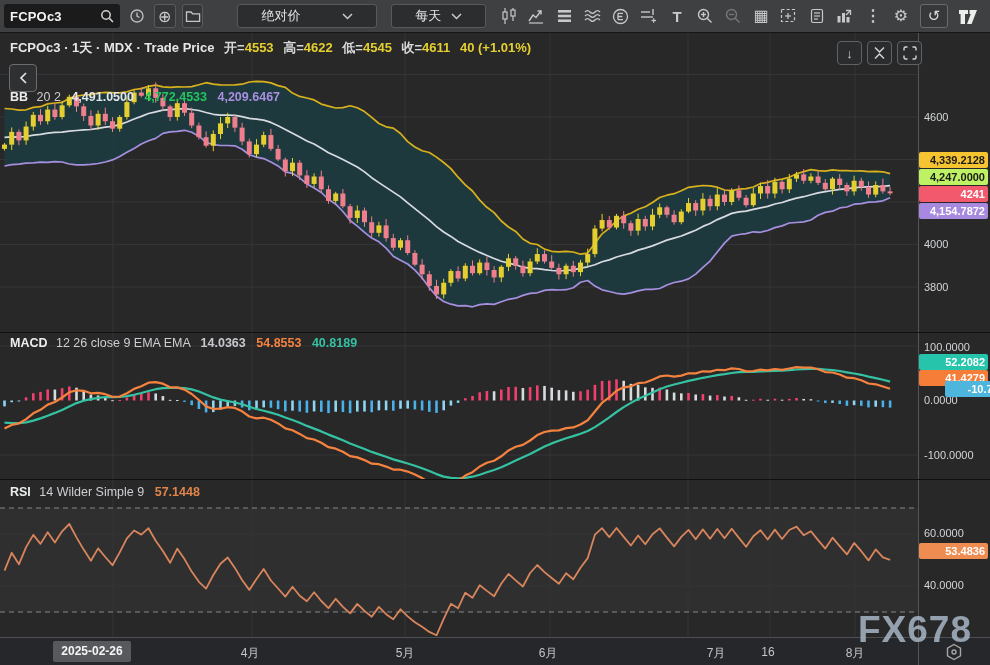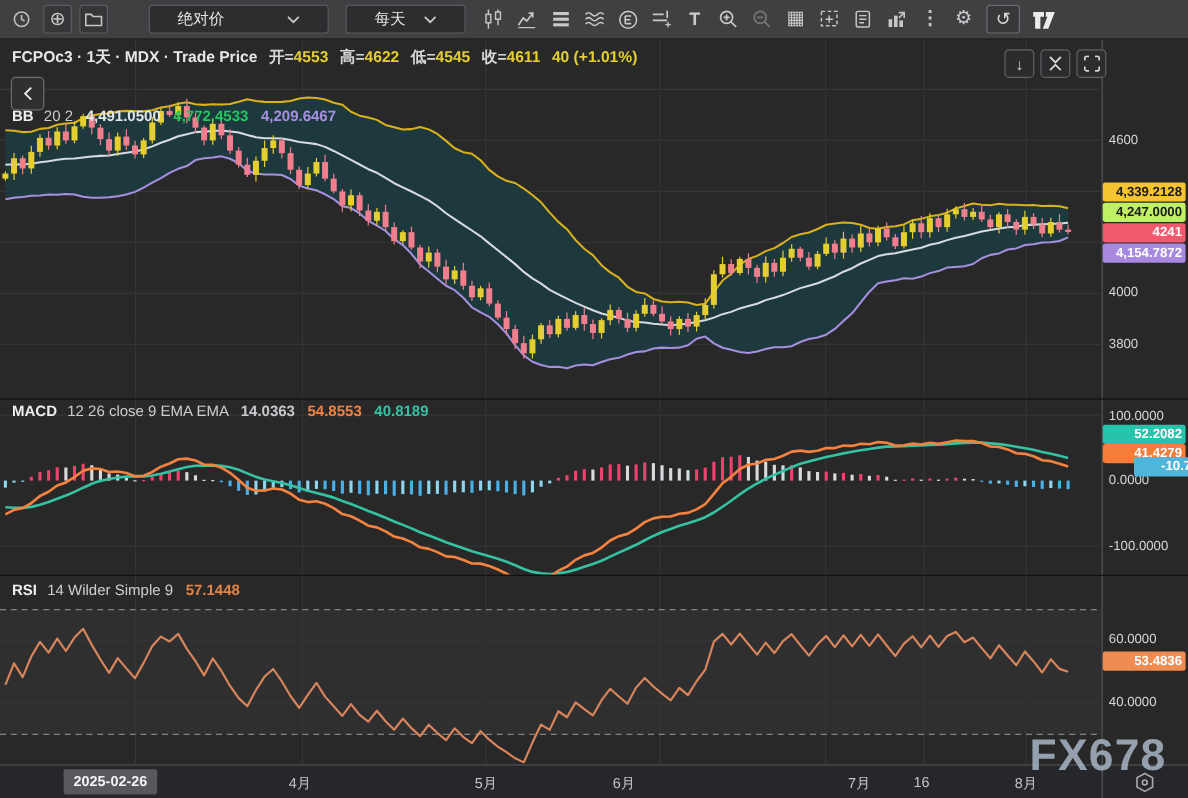--- a/index.html
+++ b/index.html
@@ -51,20 +51,29 @@
   .cross-date{position:absolute;left:53px;top:3px;width:78px;height:21px;line-height:21px;text-align:center;background:#58595c;border-radius:2px;color:#f4f5f6;font-size:12px;font-weight:bold;z-index:2;}
   .ta-gear{position:absolute;left:944px;top:4px;width:20px;height:20px;display:flex;align-items:center;justify-content:center;}
   svg{display:block;}
 </style>
 </head>
 <body>
 
 <div class="app">
 
   <div class="toolbar">
+    <div class="symbol-box">
+      <span class="sym">FCPOc3</span>
+      <span>
+        <svg width="14" height="14" viewBox="0 0 14 14">
+            <circle cx="6" cy="6" r="4.2" fill="none" stroke="#cfd1d3" stroke-width="1.5"></circle>
+            <line x1="9.4" y1="9.4" x2="13" y2="13" stroke="#cfd1d3" stroke-width="1.5"></line>
+          </svg>
+      </span>
+    </div>
     <div class="tb-btn">
       <svg width="16" height="16" viewBox="0 0 16 16">
           <circle cx="8" cy="8" r="6" fill="none" stroke="#b9bbbd" stroke-width="1.4"></circle>
           <polyline points="8,4.5 8,8 10.5,9.5" fill="none" stroke="#b9bbbd" stroke-width="1.4"></polyline>
         </svg>
     </div>
     <div class="tb-btn boxed">
         <span class="glyph">⊕</span>
       </div>
     <div class="tb-btn boxed">
@@ -688,21 +697,21 @@
 
     <div class="watermark">FX678</div>
   </div>
 
   <div class="timeaxis">
     <div class="vline"></div>
     <div class="cross-date">2025-02-26</div>
     <div id="time-labels">
         <span class="tlabel" style="left: 250px;">4月</span>
         <span class="tlabel" style="left: 405px;">5月</span>
-        <span class="tlabel" style="left: 520px;">6月</span>
+        <span class="tlabel" style="left: 548px;">6月</span>
         <span class="tlabel" style="left: 716px;">7月</span>
         <span class="tlabel" style="left: 768px;">16</span>
         <span class="tlabel" style="left: 855px;">8月</span>
       </div>
     <div class="ta-gear">
       <svg width="18" height="18" viewBox="0 0 18 18">
           <polygon points="9,1.5 15.5,5.2 15.5,12.8 9,16.5 2.5,12.8 2.5,5.2" fill="none" stroke="#a3a5a8" stroke-width="1.4"></polygon>
           <circle cx="9" cy="9" r="2" fill="none" stroke="#a3a5a8" stroke-width="1.4"></circle>
         </svg>
     </div>

